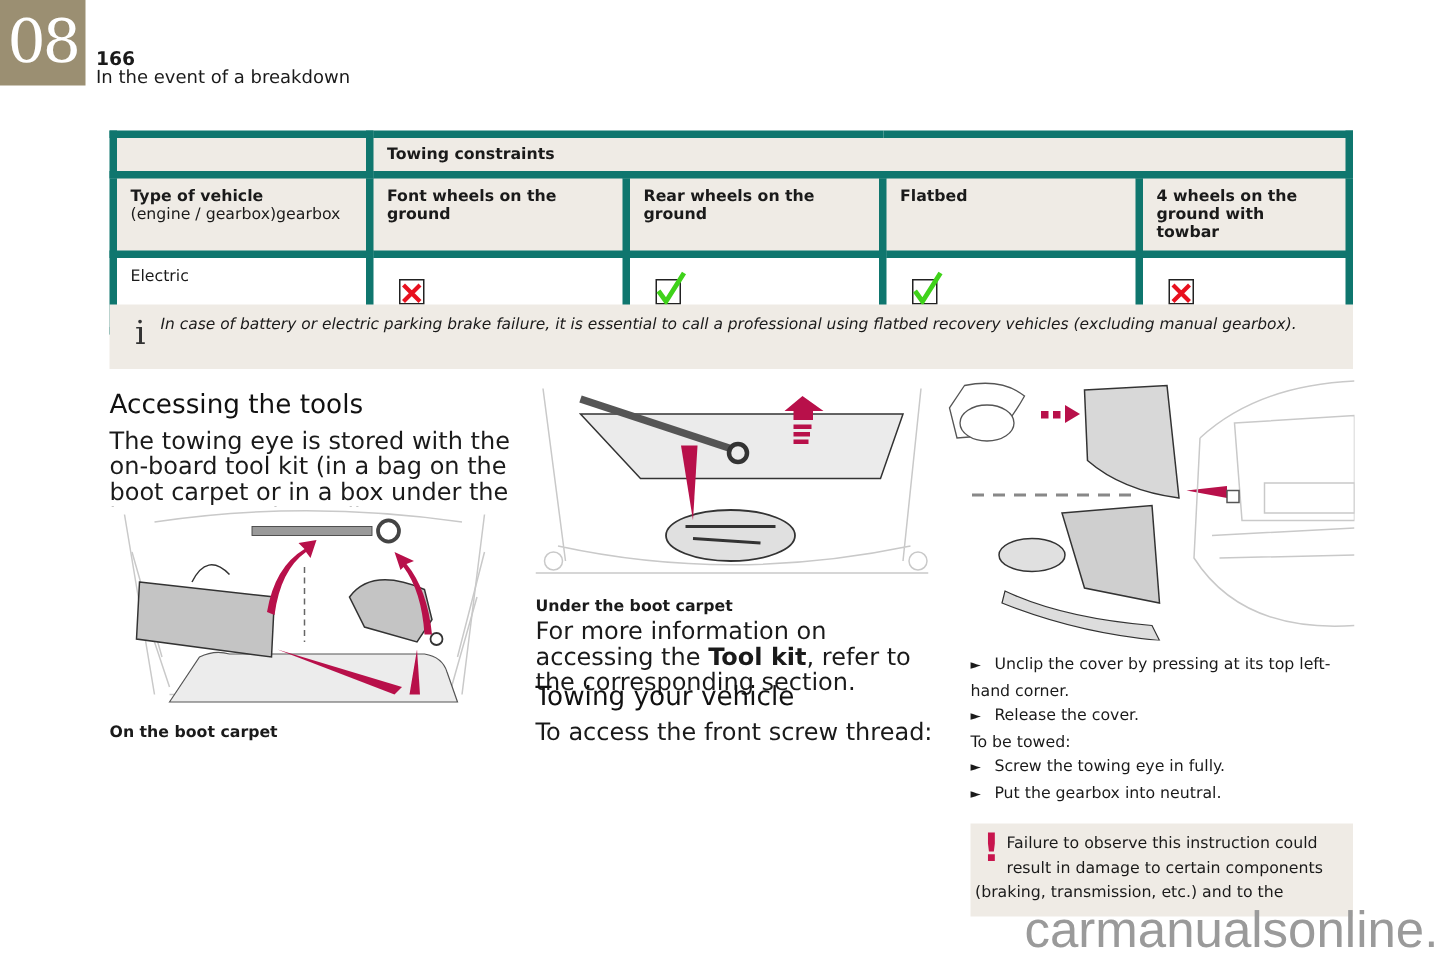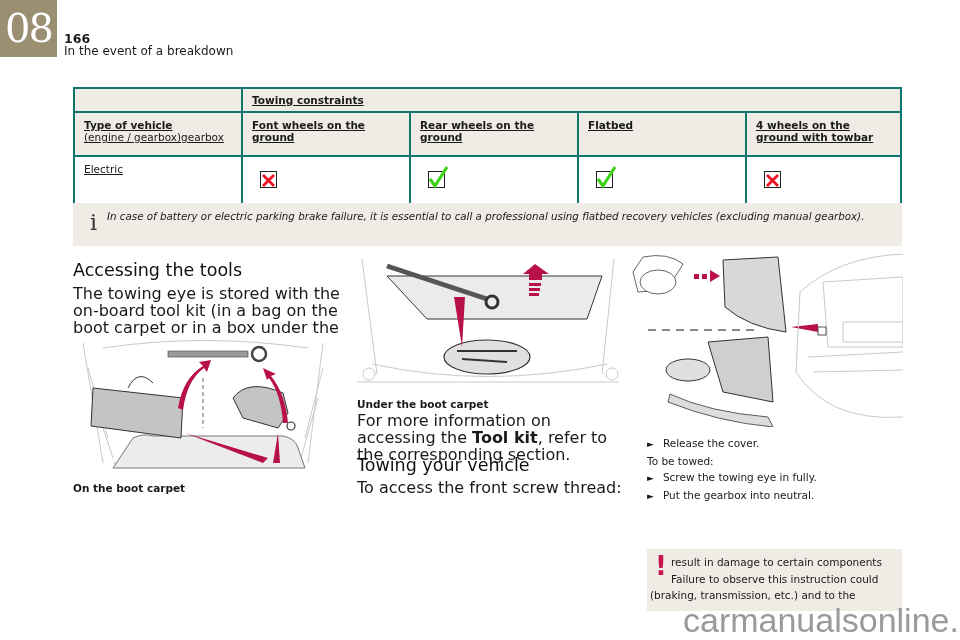--- a/index.html
+++ b/index.html
@@ -4,21 +4,21 @@
 <style>
   html, body { margin:0; padding:0; }
   body { width:960px; height:640px; background:#ffffff; position:relative; overflow:hidden;
          font-family:"DejaVu Sans", sans-serif; color:#1a1a1a; }
   .chapter-block { position:absolute; left:0; top:0; width:57px; height:57px; background:#9b8f72;
          color:#fff; font-family:"DejaVu Serif", serif; font-size:40px; line-height:57px; text-align:center; letter-spacing:-2px; }
   .page-num { position:absolute; left:64px; top:31px; font-size:12.5px; font-weight:bold; }
   .section-name { position:absolute; left:64px; top:44px; font-size:12px; }
 
   table.tow { position:absolute; left:73px; top:87px; width:829px; border-collapse:collapse; font-size:10.5px; }
-  table.tow td { border:2px solid #0f766e; vertical-align:top; padding:6px 9px;text-decoration:underline; }
+  table.tow td { border:5px solid #0f766e; vertical-align:top; padding:6px 9px; }
   table.tow tr.hdr td { background:#efebe5; font-weight:bold; }
   table.tow tr.r1 td { height:10px; padding:5px 9px; }
   table.tow tr.r2 td { height:30px; }
   table.tow tr.r3 td { height:34px; background:#fff; }
   .sub { font-weight:normal; }
   .mark { display:inline-block; width:15px; height:15px; border:1.5px solid #222; margin-top:8px; margin-left:8px; position:relative; background:#fff; }
   .mark svg { position:absolute; left:-1px; top:-6px; overflow:visible; }
 
   .info-box { position:absolute; left:73px; top:203px; width:829px; height:43px; background:#efebe5; }
   .info-icon { position:absolute; left:17px; top:7px; font-family:"DejaVu Serif", serif; font-size:22px; color:#333; }
@@ -157,28 +157,29 @@
   <g stroke="#c9c9c9" fill="none" stroke-width="1">
     <path d="M172 40 Q210 5 275 2 M172 40 L168 120 Q200 170 275 165"></path>
     <path d="M195 30 L275 25 L275 95 L200 95 Z"></path>
     <path d="M215 70 L275 70 L275 90 L215 90 Z"></path>
     <path d="M180 105 L275 100 M185 120 L275 118"></path>
   </g>
   <rect x="190" y="75" width="8" height="8" fill="#fff" stroke="#555"></rect>
 </svg>
 
 <div class="list">
+  <div class="li">Unclip the cover by pressing at its top left-hand corner.</div>
   <div class="li">Release the cover.</div>
   <div>To be towed:</div>
   <div class="li">Screw the towing eye in fully.</div>
   <div class="li">Put the gearbox into neutral.</div>
 </div>
 
 <div class="warn-box">
   <span class="warn-icon">!</span>
   <div class="warn-text">
+    <span style="display:block">Failure to observe this instruction could</span>
     <span style="display:block">result in damage to certain components</span>
-    <span style="display:block">Failure to observe this instruction could</span>
     <span class="l3">(braking, transmission, etc.) and to the</span>
   </div>
 </div>
 
 <div class="watermark">carmanualsonline.info</div>
 
 </body></html>

